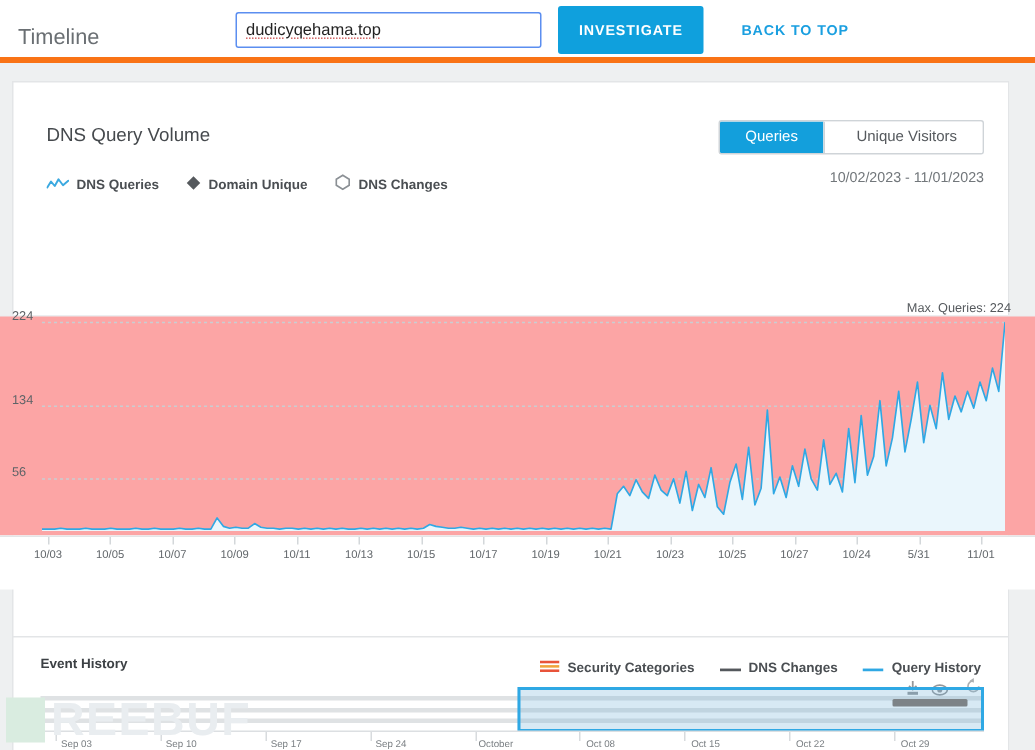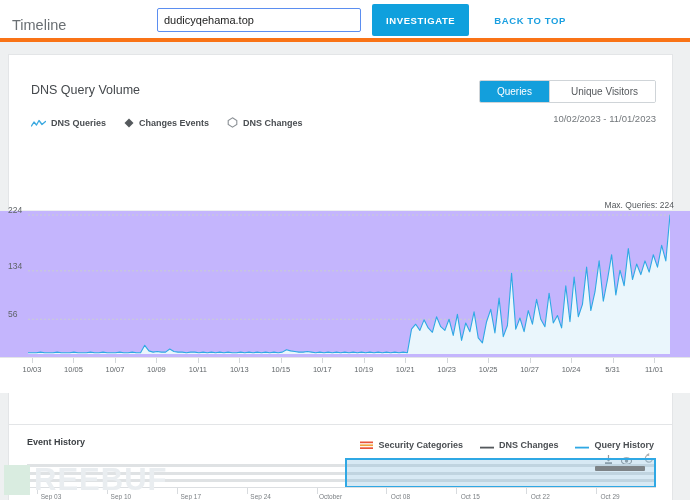--- a/index.html
+++ b/index.html
@@ -138,21 +138,21 @@
     font-size: 9.5px;
     color: #72777b;
     white-space: nowrap;
   }
 
   
   #plot-area {
     position: absolute;
     left: 0px; top: 168px;
     width: 690px; height: 147px;
-    background: #c4b5fd;
+    background: #fca5a5;
     border-top: 1px solid #eceef0;
   }
   #plot-inner {
     position: absolute;
     left: 28px; top: 0;
     width: 642px; height: 147px;
   }
   .ytick {
     position: absolute;
     left: 8px;
@@ -316,21 +316,21 @@
           </svg>
         </span>
         <span class="leg-label">DNS Queries</span>
       </div>
       <div class="leg-item">
         <span>
           <svg width="10" height="10" viewBox="0 0 10 10">
             <polygon points="5,0.5 9.5,5 5,9.5 0.5,5" fill="#55595d"></polygon>
           </svg>
         </span>
-        <span class="leg-label">Changes Events</span>
+        <span class="leg-label">Domain Unique</span>
       </div>
       <div class="leg-item">
         <span>
           <svg width="11" height="11" viewBox="0 0 11 11">
             <polygon points="5.5,0.8 9.8,3.5 9.8,7.5 5.5,10.2 1.2,7.5 1.2,3.5" fill="none" stroke="#8b9095" stroke-width="1.1"></polygon>
           </svg>
         </span>
         <span class="leg-label">DNS Changes</span>
       </div>
     </div>

